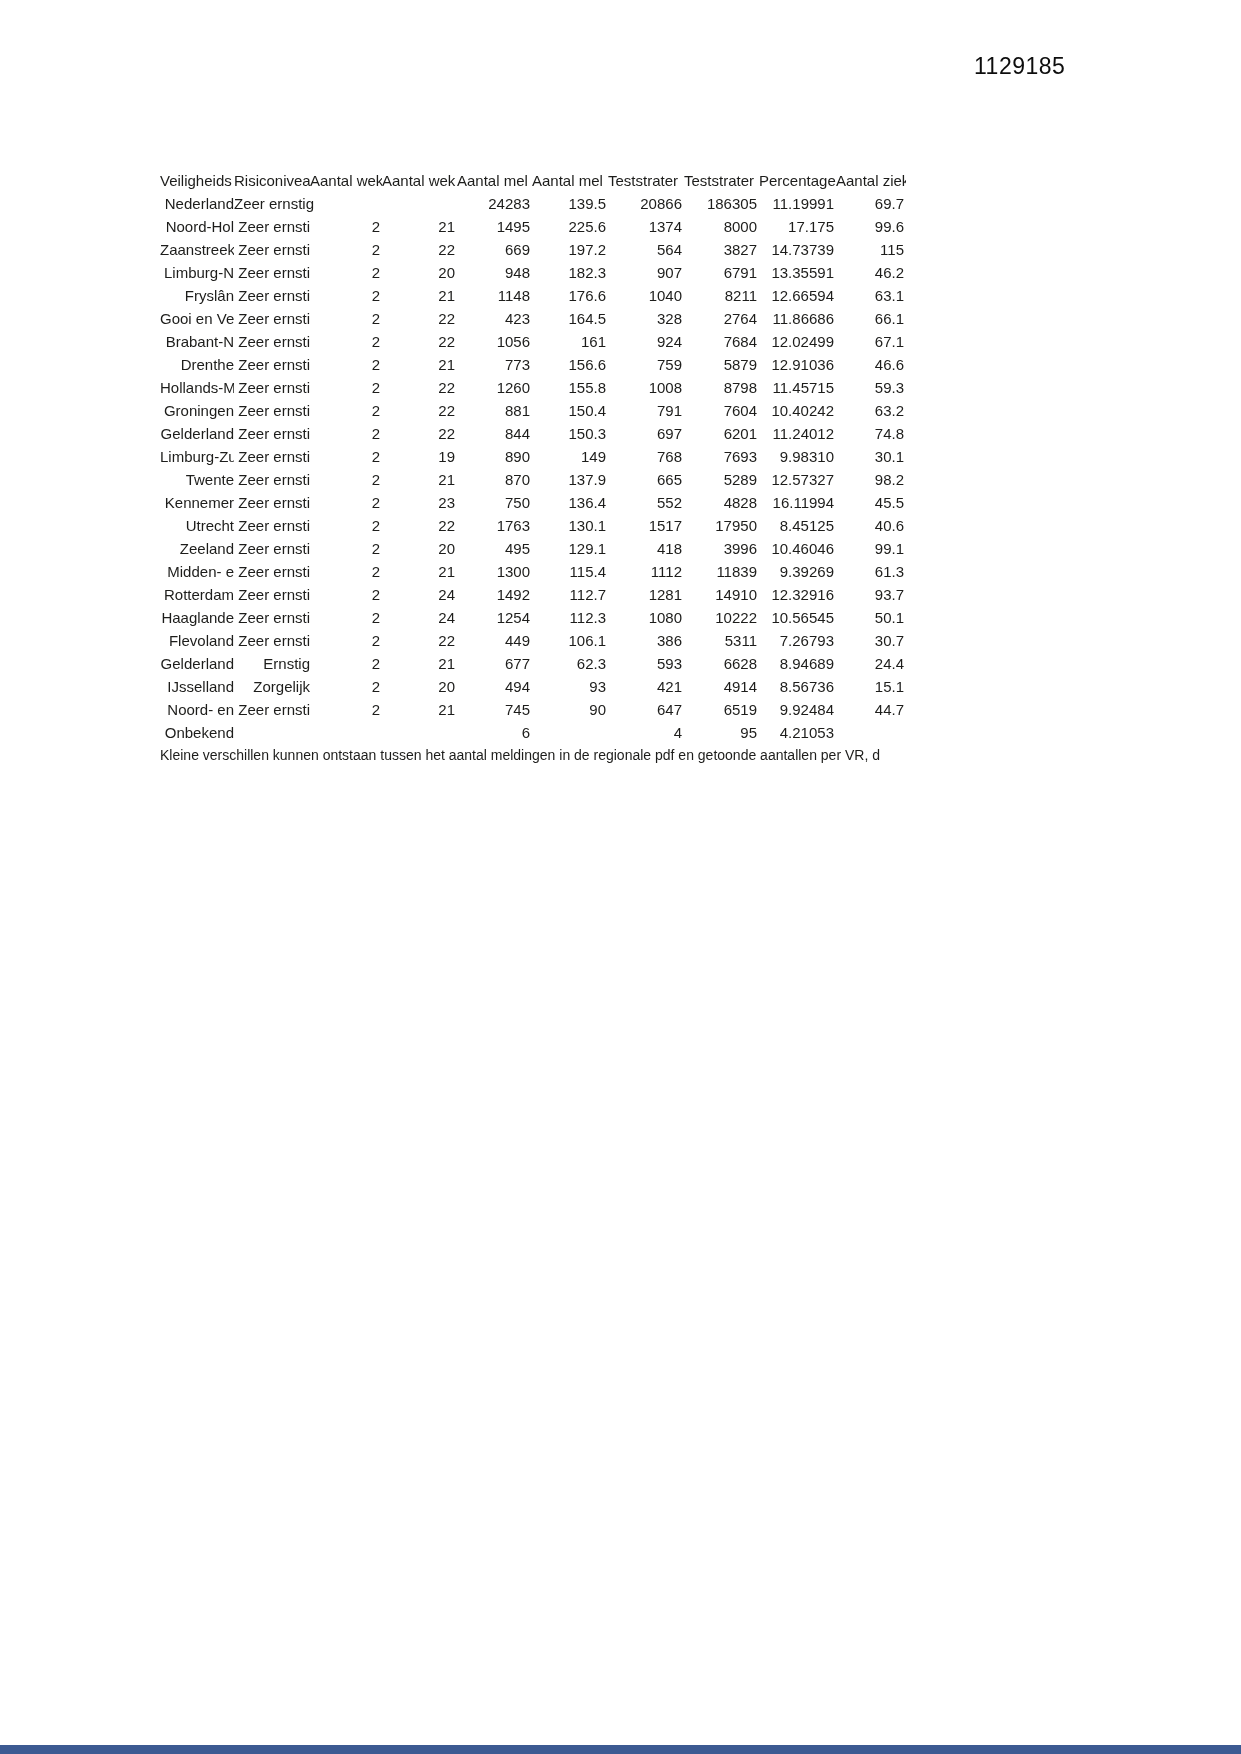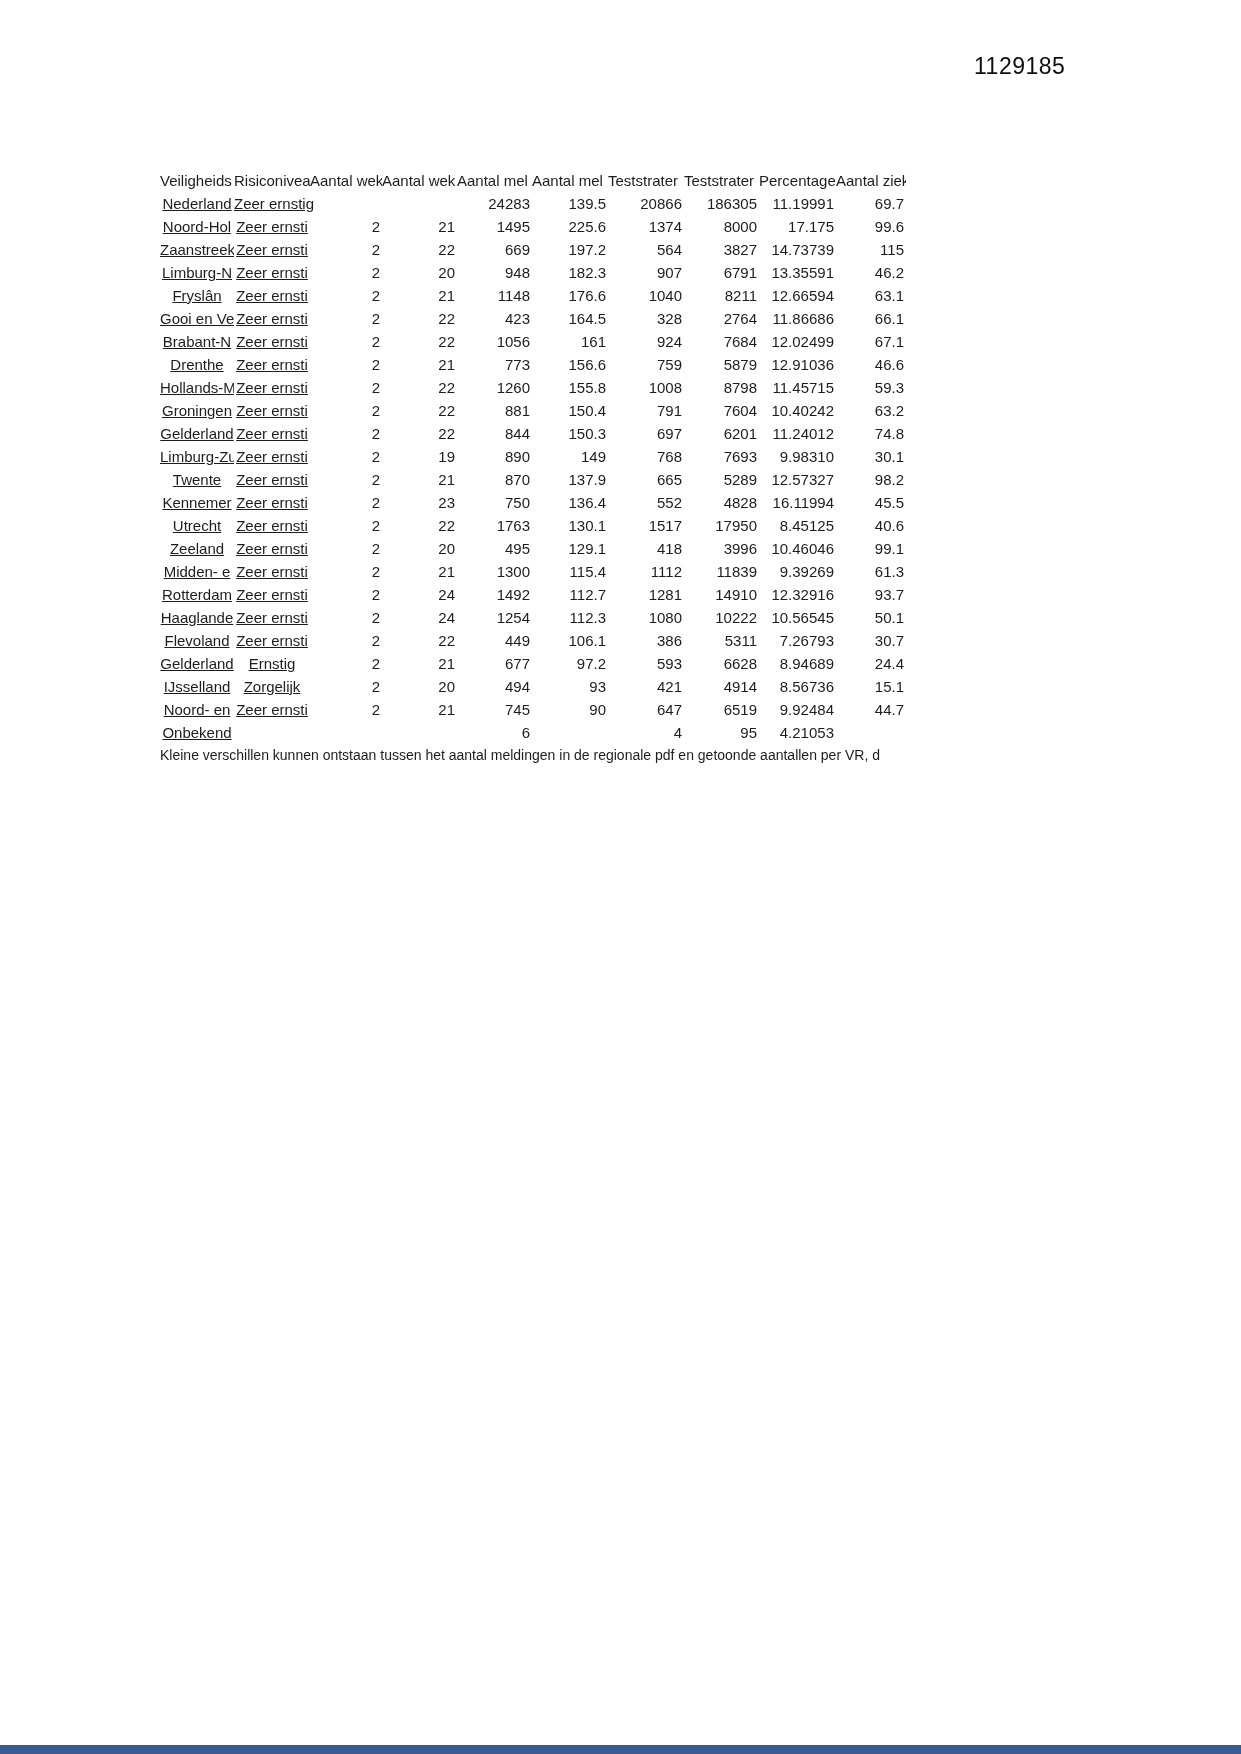--- a/index.html
+++ b/index.html
@@ -48,21 +48,21 @@
     font-weight: 400;
     font-size: 15px;
     line-height: 23px;
     white-space: nowrap;
     overflow: hidden;
     text-align: left;
     vertical-align: middle;
     color: #1d1d1b;
   }
   td.num { text-align: right; padding-right: 2px; }
-  td.txt { text-align: center; text-decoration: underline; }
+  td.txt { text-align: right; }
   
   tbody td:nth-child(2) { overflow: visible; }
   .footnote {
     font-size: 14px;
     line-height: 23px;
     white-space: nowrap;
     margin-top: 0;
     color: #1d1d1b;
   }
   .bottom-strip {
@@ -346,21 +346,21 @@
           <td class="num">5311</td>
           <td class="num">7.26793</td>
           <td class="num">30.7</td>
         </tr>
         <tr>
           <td class="txt">Gelderland</td>
           <td class="txt">Ernstig</td>
           <td class="num">2</td>
           <td class="num">21</td>
           <td class="num">677</td>
-          <td class="num">97.2</td>
+          <td class="num">62.3</td>
           <td class="num">593</td>
           <td class="num">6628</td>
           <td class="num">8.94689</td>
           <td class="num">24.4</td>
         </tr>
         <tr>
           <td class="txt">IJsselland</td>
           <td class="txt">Zorgelijk</td>
           <td class="num">2</td>
           <td class="num">20</td>

